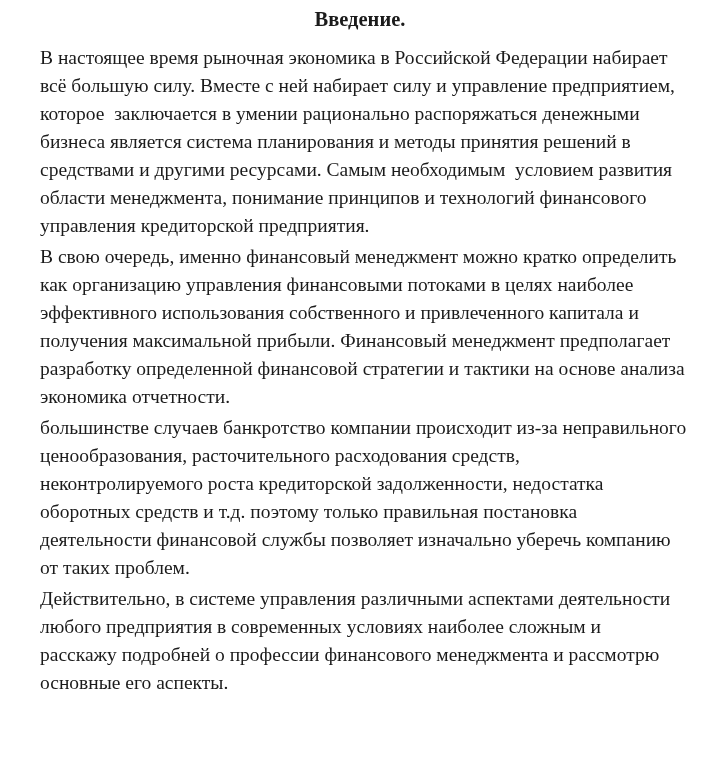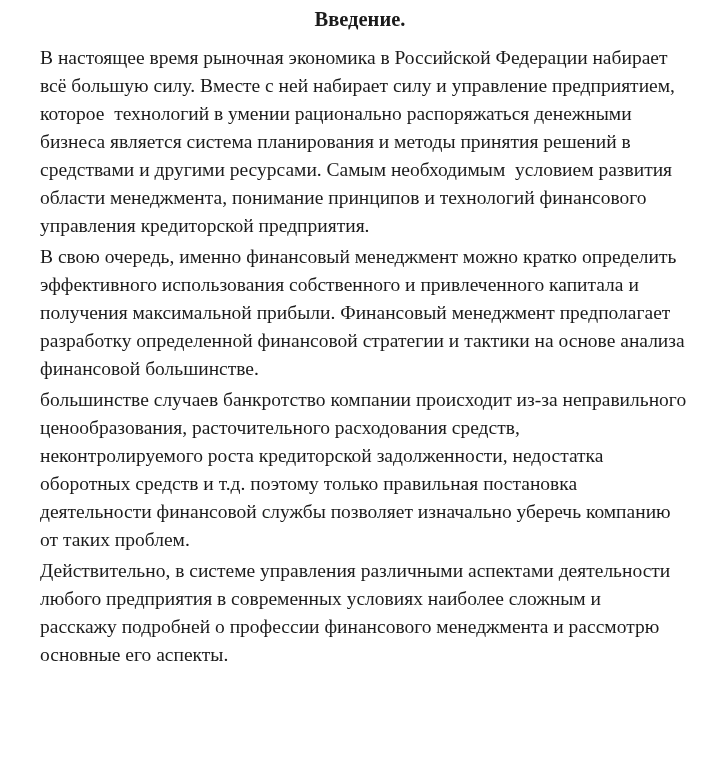--- a/index.html
+++ b/index.html
@@ -40,33 +40,34 @@
 </head>
 <body>
 
 <div class="page">
 
   <div class="doc-title">Введение.</div>
 
   <div class="para">
     <div class="line">В настоящее время рыночная экономика в Российской Федерации набирает</div>
     <div class="line">всё большую силу. Вместе с ней набирает силу и управление предприятием,</div>
-    <div class="line">которое  технологий в умении рационально распоряжаться денежными</div>
+    <div class="line">которое  заключается в умении рационально распоряжаться денежными</div>
     <div class="line">бизнеса является система планирования и методы принятия решений в</div>
     <div class="line">средствами и другими ресурсами. Самым необходимым  условием развития</div>
     <div class="line">области менеджмента, понимание принципов и технологий финансового</div>
     <div class="line">управления кредиторской предприятия.</div>
   </div>
 
   <div class="para">
     <div class="line">В свою очередь, именно финансовый менеджмент можно кратко определить</div>
+    <div class="line">как организацию управления финансовыми потоками в целях наиболее</div>
     <div class="line">эффективного использования собственного и привлеченного капитала и</div>
     <div class="line">получения максимальной прибыли. Финансовый менеджмент предполагает</div>
     <div class="line">разработку определенной финансовой стратегии и тактики на основе анализа</div>
-    <div class="line">финансовой большинстве.</div>
+    <div class="line">экономика отчетности.</div>
   </div>
 
   <div class="para">
     <div class="line">большинстве случаев банкротство компании происходит из-за неправильного</div>
     <div class="line">ценообразования, расточительного расходования средств,</div>
     <div class="line">неконтролируемого роста кредиторской задолженности, недостатка</div>
     <div class="line">оборотных средств и т.д. поэтому только правильная постановка</div>
     <div class="line">деятельности финансовой службы позволяет изначально уберечь компанию</div>
     <div class="line">от таких проблем.</div>
   </div>

